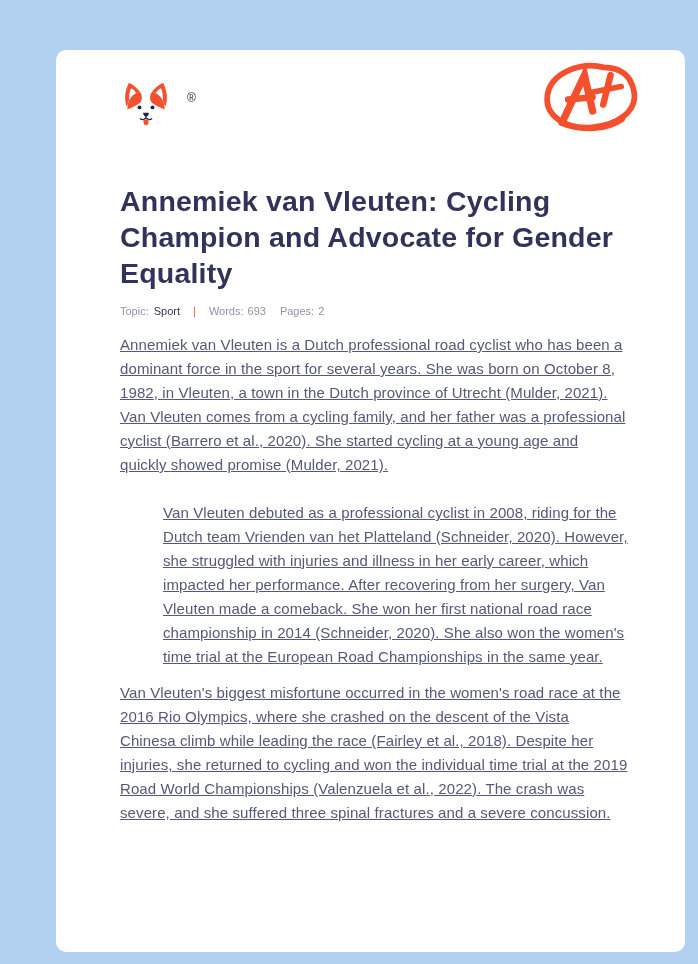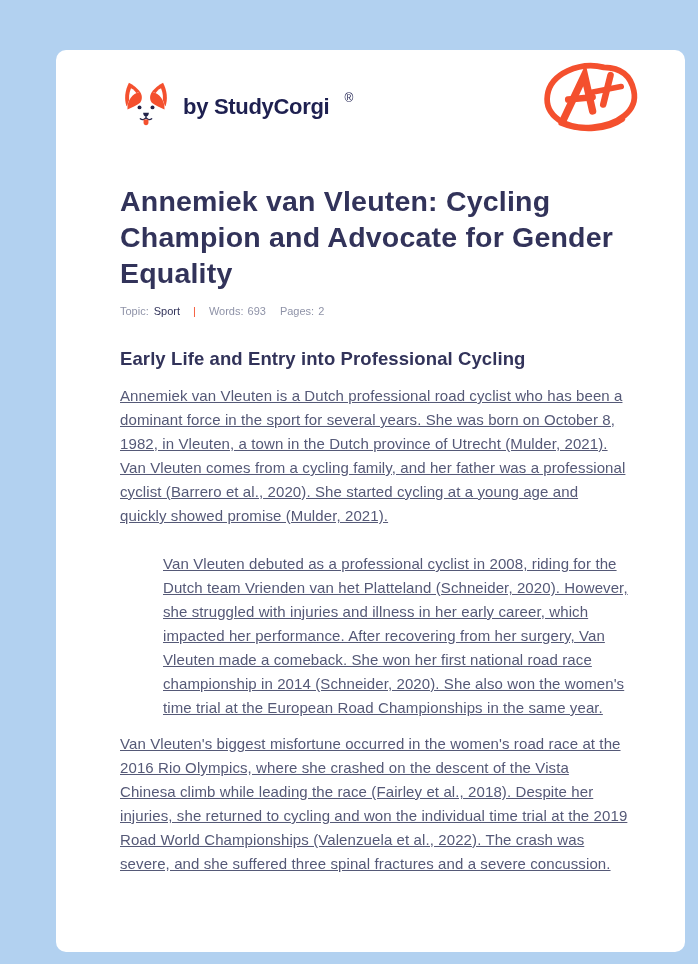--- a/index.html
+++ b/index.html
@@ -87,21 +87,20 @@
           <path fill="#ffffff" d="M32 12 C44 12 55 20 55 33 C55 46 45 56 32 56 C19 56 9 46 9 33 C9 20 20 12 32 12 Z"></path>
           <path class="fill-accent" d="M9.2 35 C8.6 24 15 15.5 24.5 13.2 C27.6 17.2 27.8 22.8 24.8 26.8 C20 30.8 14.6 32.4 9.2 35 Z"></path>
           <path class="fill-accent" d="M54.8 35 C55.4 24 49 15.5 39.5 13.2 C36.4 17.2 36.2 22.8 39.2 26.8 C44 30.8 49.4 32.4 54.8 35 Z"></path>
           <circle cx="24" cy="32.5" r="2.4" fill="#23244a"></circle>
           <circle cx="40" cy="32.5" r="2.4" fill="#23244a"></circle>
           <path fill="#23244a" d="M28.5 39 L35.5 39 C35.5 42 34 43.6 32 43.6 C30 43.6 28.5 42 28.5 39 Z"></path>
           <path fill="none" stroke="#23244a" stroke-width="1.6" stroke-linecap="round" d="M32 43.6 L32 45.2 M32 45.2 C30.2 48 27 48.2 25 46.4 M32 45.2 C33.8 48 37 48.2 39 46.4"></path>
           <path class="fill-accent" d="M29 47.5 L35 47.5 L35 51 C35 53.2 33.8 54.4 32 54.4 C30.2 54.4 29 53.2 29 51 Z"></path>
         </svg>
       </span>
-      <span class="brand-text">by StudyCorgi</span>
       <span class="reg-mark">®</span>
     </div>
 
     <div class="grade-badge" aria-label="A+">
       <svg viewBox="0 0 130 100">
         <g class="stroke-accent" stroke-linecap="round">
           <path stroke-width="7" transform="rotate(-5 65 48)" d="M84 13 C55 3 18 15 12 41 C6 66 31 85 63 85 C95 85 121 70 118 45 C116 25 103 15 84 13 Z"></path>
           <path stroke-width="6" d="M28 80 C54 91 86 88 104 75"></path>
           <path stroke-width="9" d="M31 76 L57 21 L67 65"></path>
           <path stroke-width="8" d="M37 51 L67 48"></path>
@@ -121,21 +120,20 @@
     <span class="meta-divider">|</span>
     <span class="meta-item">
       <span class="meta-label">Words:</span><span class="val">693</span>
     </span>
     <span class="meta-item">
       <span class="meta-label">Pages:</span><span class="val">2</span>
     </span>
   </div>
 
   <div class="section">
-    <h2>Early Life and Entry into Professional Cycling</h2>
     <p>Annemiek van Vleuten is a Dutch professional road cyclist who has been a dominant force in the sport for several years. She was born on October 8, 1982, in Vleuten, a town in the Dutch province of Utrecht (Mulder, 2021). Van Vleuten comes from a cycling family, and her father was a professional cyclist (Barrero et al., 2020). She started cycling at a young age and quickly showed promise (Mulder, 2021).</p>
     <p>Van Vleuten debuted as a professional cyclist in 2008, riding for the Dutch team Vrienden van het Platteland (Schneider, 2020). However, she struggled with injuries and illness in her early career, which impacted her performance. After recovering from her surgery, Van Vleuten made a comeback. She won her first national road race championship in 2014 (Schneider, 2020). She also won the women's time trial at the European Road Championships in the same year.</p>
   </div>
 
   <div class="section">
     <p>Van Vleuten's biggest misfortune occurred in the women's road race at the 2016 Rio Olympics, where she crashed on the descent of the Vista Chinesa climb while leading the race (Fairley et al., 2018). Despite her injuries, she returned to cycling and won the individual time trial at the 2019 Road World Championships (Valenzuela et al., 2022). The crash was severe, and she suffered three spinal fractures and a severe concussion.</p>
   </div>
 
 </div>
 

